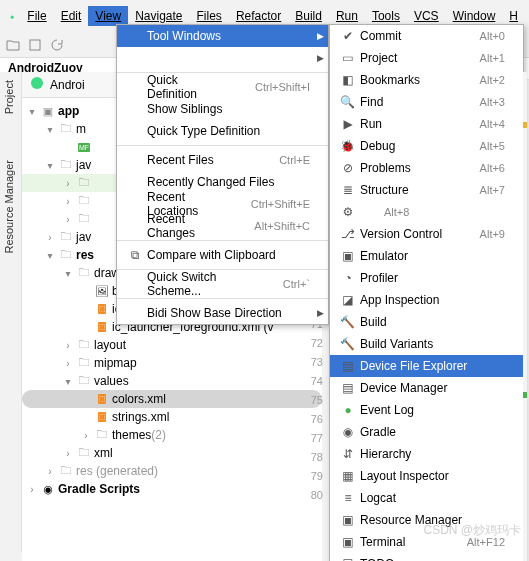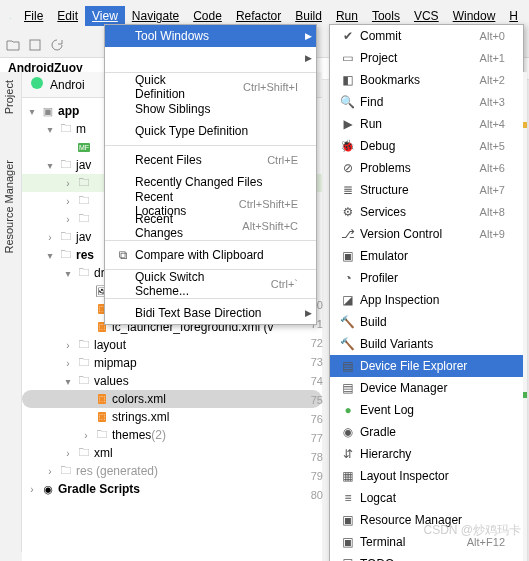--- a/index.html
+++ b/index.html
@@ -2,21 +2,21 @@
 <html><head>
 <meta charset="utf-8">
 <style>
   * { margin: 0; padding: 0; box-sizing: border-box; font-family: "Segoe UI", Arial, sans-serif; }
   body { font-size: 12px; color: #000; background: #f2f2f2; width: 529px; height: 561px; overflow: hidden; position: relative; }
 
   
   .menubar { display: flex; align-items: center; background: #f2f2f2; height: 24px; padding: 16px 4px; }
   .menubar .logo { width: 16px; height: 16px; margin: 0 6px; }
   .menubar .mitem { padding: 3px 7px; cursor: default; }
-  .menubar .mitem.active { background: #3874d1; color: #ffffff; }
+  .menubar .mitem.active { background: #3874d1; color: #000000; }
   .menubar .mitem .ul { text-decoration: underline; }
 
   
   .toolbar { height: 26px; background: #f2f2f2; border-bottom: 1px solid #ddd; display: flex; align-items: center; padding: 0 6px; gap: 8px; }
   .tbicon { width: 14px; height: 14px; color: #777; }
 
   
   .crumb { height: 22px; background: #fff; border-bottom: 1px solid #e5e5e5; padding: 3px 8px; font-weight: bold; font-size: 12px; }
 
   
@@ -42,21 +42,21 @@
   .menu { position: absolute; background: #fff; border: 1px solid #b0b0b0; box-shadow: 2px 2px 6px rgba(0,0,0,0.25); font-size: 12px; }
   .menu .mrow { display: flex; align-items: center; height: 22px; padding: 0 18px 0 10px; cursor: default; position: relative; }
   .menu .mrow.sel { background: #3874d1; color: #fff; }
   .menu .mrow .ml { flex: 1; }
   .menu .mrow .sc { color: #888; font-size: 11px; margin-left: 24px; }
   .menu .mrow .arr { position: absolute; right: 4px; font-size: 9px; color: #555; }
   .menu .mrow.sel .arr { color: #fff; }
   .menu .sep { height: 1px; background: #ddd; margin: 3px 0; }
   .menu .micon { width: 16px; display: inline-flex; justify-content: center; margin-right: 4px; color: #555; }
 
-  .menu1 { left: 104px; top: 24px; width: 213px; }
+  .menu1 { left: 116px; top: 24px; width: 213px; }
   .menu2 { left: 329px; top: 24px; width: 195px; }
 
   
   .linenums { position: absolute; left: 300px; top: 296px; width: 29px; color: #a0a0a0; font-size: 11px; text-align: right; line-height: 19px; padding-right: 6px; font-family: Consolas, monospace; }
 
   .watermark { position: absolute; right: 8px; bottom: 22px; color: #cfcfcf; font-size: 12px; pointer-events: none; margin-left: 46px; }
 
   
   .strip { position: absolute; right: 2px; top: 72px; width: 4px; height: 489px; background: #f4f4f4; }
   .strip .m { position: absolute; left: 0; width: 4px; height: 6px; }
@@ -67,21 +67,21 @@
 <div class="menubar">
   <span class="logo">
     <svg viewBox="0 0 16 16">
         <circle cx="8" cy="8" r="6" fill="#3ddc84"></circle>
       </svg>
   </span>
   <span class="mitem"><span class="ul">File</span></span>
   <span class="mitem"><span class="ul">Edit</span></span>
   <span class="mitem active"><span class="ul">View</span></span>
   <span class="mitem"><span class="ul">Navigate</span></span>
-  <span class="mitem"><span class="ul">Code</span></span>
+  <span class="mitem"><span class="ul">Files</span></span>
   <span class="mitem"><span class="ul">Refactor</span></span>
   <span class="mitem"><span class="ul">Build</span></span>
   <span class="mitem"><span class="ul">Run</span></span>
   <span class="mitem"><span class="ul">Tools</span></span>
   <span class="mitem"><span class="ul">VCS</span></span>
   <span class="mitem"><span class="ul">Window</span></span>
   <span class="mitem"><span class="ul">H</span></span>
 </div>
 
 <div class="toolbar">
@@ -298,21 +298,21 @@
     </div>
     <div class="sep"></div>
     <div class="mrow">
       <span class="micon"></span>
       <span class="ml">Quick Switch Scheme...</span>
       <span class="sc">Ctrl+`</span>
     </div>
     <div class="sep"></div>
     <div class="mrow">
       <span class="micon"></span>
-      <span class="ml">Bidi Text Base Direction</span>
+      <span class="ml">Bidi Show Base Direction</span>
       <span class="arr">▶</span>
     </div>
   </div>
 
 <div class="menu menu2" id="menu2">
     <div class="mrow">
       <span class="micon">✔</span>
       <span class="ml">Commit</span>
       <span class="sc">Alt+0</span>
     </div>
@@ -346,21 +346,20 @@
       <span class="ml">Problems</span>
       <span class="sc">Alt+6</span>
     </div>
     <div class="mrow">
       <span class="micon">≣</span>
       <span class="ml">Structure</span>
       <span class="sc">Alt+7</span>
     </div>
     <div class="mrow">
       <span class="micon">⚙</span>
-      <span class="ml">Services</span>
       <span class="sc">Alt+8</span>
     </div>
     <div class="mrow">
       <span class="micon">⎇</span>
       <span class="ml">Version Control</span>
       <span class="sc">Alt+9</span>
     </div>
     <div class="mrow">
       <span class="micon">▣</span>
       <span class="ml">Emulator</span>

